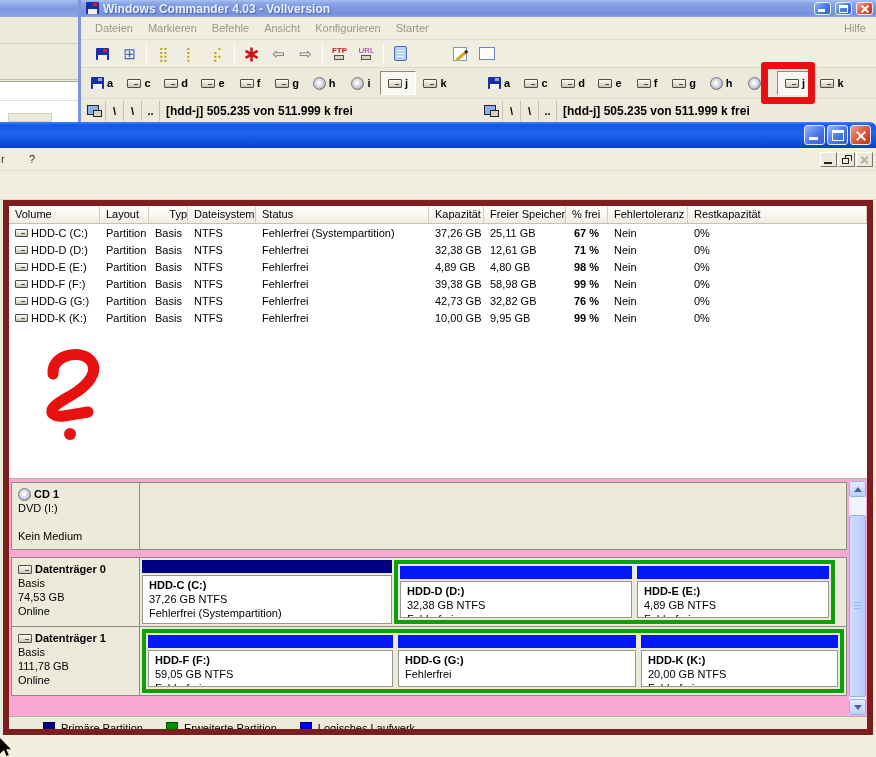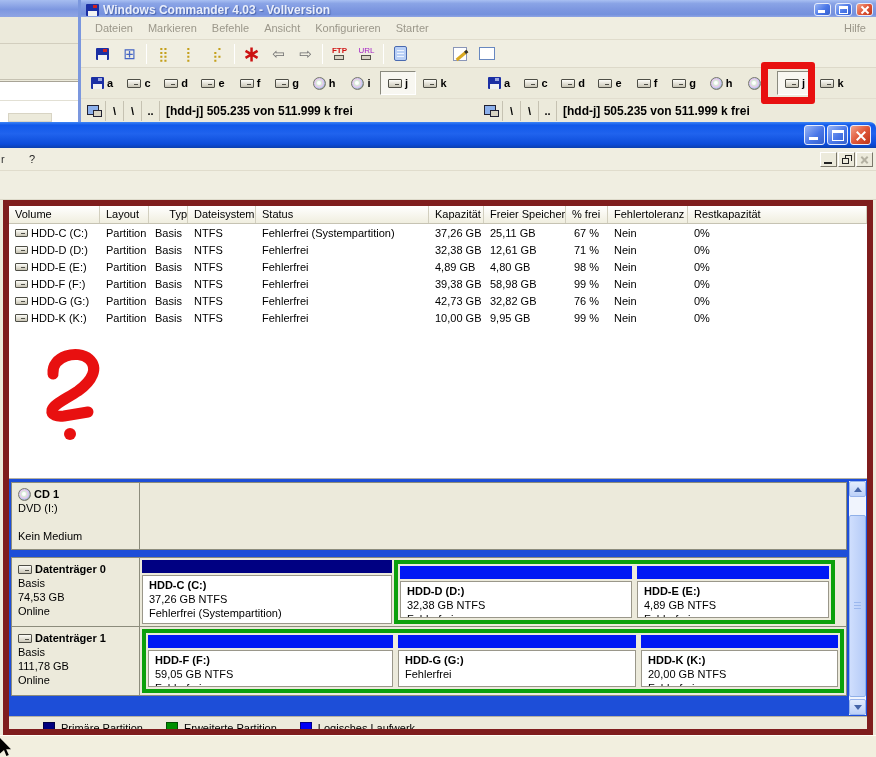--- a/index.html
+++ b/index.html
@@ -16,21 +16,21 @@
   .bgs-line  { position:absolute; left:0; top:43px; right:0; height:1px; background:#d2cebe; }
   .bgs-white { position:absolute; left:0; top:81px; right:0; height:41px; background:#fff;
                border-top:1px solid #a8a496; }
   .bgs-wline { position:absolute; left:0; top:100px; right:0; height:1px; background:#e2e0d4; }
   .bgs-box   { position:absolute; left:8px; top:113px; width:44px; height:9px; background:#eceadb;
                border:1px solid #d8d4c4; }
 
   
   #wc-window { position:absolute; left:78px; top:0; width:798px; height:122px;
                background:#eceadb; border-left:3px solid #7b97de; overflow:hidden; }
-  .wc-titlebar { height:17px; display:flex; align-items:center; gap:4px; padding:2px 3px 0 5px;
+  .wc-titlebar { height:17px; display:flex; gap:4px; padding:2px 3px 0 5px;
                background:linear-gradient(180deg,#a9c0f2 0%,#8aa4e6 20%,#7d97e0 55%,#7591dd 85%,#8fa5e4 100%); }
   .wc-title { color:#e9eefb; font-weight:bold; font-size:12px; text-shadow:1px 1px 1px #4c66ad;
                white-space:nowrap; flex:1; }
   .xp-btn { position:relative; border-radius:3px; border:1px solid #e6ecfb; flex:0 0 auto; cursor:default; }
   .xp-btn.s { width:17px; height:13px; }
   .xp-btn.blue { background:linear-gradient(135deg,#9ab6f4,#4a77e8 55%,#3560cc); }
   .xp-btn.red  { background:linear-gradient(135deg,#f2a38a,#e0583a 50%,#bd3317); }
   .xp-btn .mn { position:absolute; left:3px; bottom:2px; width:7px; height:3px; background:#fff; }
   .xp-btn .mx { position:absolute; left:3px; top:2px; width:9px; height:8px;
                 border:1px solid #fff; border-top:3px solid #fff; }
@@ -132,24 +132,24 @@
 
   
   .list-pane { height:272px; background:#fff; overflow:hidden; }
   .lh { display:flex; height:18px; background:linear-gradient(180deg,#ffffff,#f0eedf);
         border-bottom:1px solid #c6c3b3; }
   .lh .hc { padding:2px 0 0 6px; border-right:1px solid #d2cfbf; white-space:nowrap; overflow:hidden; }
   .lr { display:flex; height:17px; align-items:center; }
   .lr .rc { padding-left:6px; white-space:nowrap; overflow:hidden; display:flex; align-items:center; gap:3px; }
   .c0{width:91px;} .c1{width:49px;} .c2{width:39px;text-align:right;} .c3{width:68px;} .c4{width:173px;}
   .c5{width:55px;} .c6{width:82px;} .c7{width:42px;} .c8{width:80px;} .c9{flex:1;}
-  .rc.c7 { justify-content:flex-end; padding-right:9px; }
-
-  
-  .graph-pane { position:relative; height:238px; background:#1d4ed8; border-top:1px solid #b6b2a2; }
+  .rc.c7 { justify-content:flex-end; padding-right:9px;font-weight:bold; }
+
+  
+  .graph-pane { position:relative; height:238px; background:#f9a8d4; border-top:1px solid #b6b2a2; }
   .g-row { position:absolute; left:2px; right:20px; border:1px solid #8c8c7c; display:flex; background:#eceadb; }
   .g-row.cdrow  { top:3px;   height:68px; }
   .g-row.disk0  { top:78px;  height:70px; }
   .g-row.disk1  { top:147px; height:70px; }
   .g-label { width:128px; flex:0 0 auto; border-right:1px solid #8c8c7c; padding:4px 6px; line-height:14px; }
   .gl-title { display:flex; align-items:center; gap:3px; font-weight:bold; }
   .gl-gap { height:14px; }
   .g-body { flex:1; display:flex; padding:2px; gap:2px; position:relative; }
   .part { display:flex; flex-direction:column; flex:0 0 auto; }
   .part-bar { height:13px; margin-bottom:2px; }

